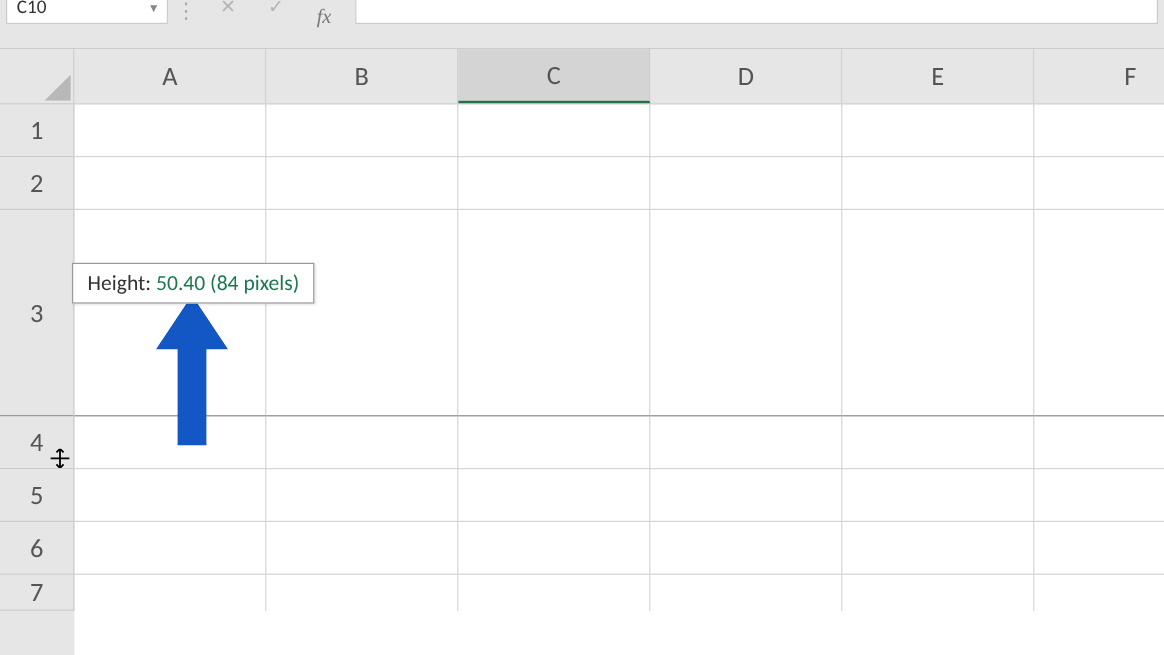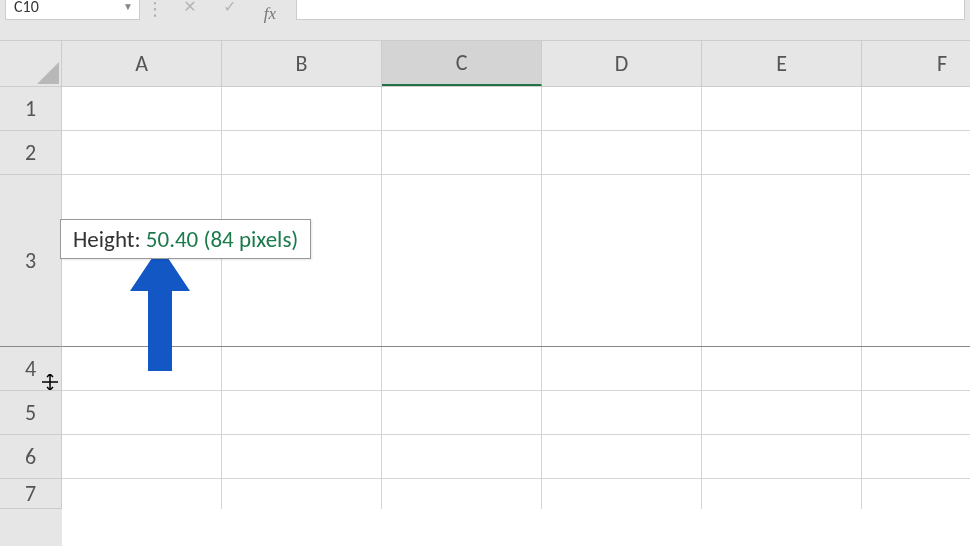--- a/index.html
+++ b/index.html
@@ -143,21 +143,21 @@
     .rh-6 { height: 44px; }
     .rh-7 { height: 30px; }
     .row-3-border { border-bottom: 1px solid #888; }
     .tooltip {
       position: absolute;
       top: 219px;
       left: 60px;
       background: #fff;
       border: 1px solid #999;
       padding: 5px 12px;
-      font-size: 23px;
+      font-size: 18px;
       color: #333;
       z-index: 100;
       box-shadow: 1px 1px 2px rgba(0,0,0,0.1);
     }
     .tooltip .val {
       color: #1a7a4c;
     }
     .resize-cursor {
       position: absolute;
       top: 374px;

